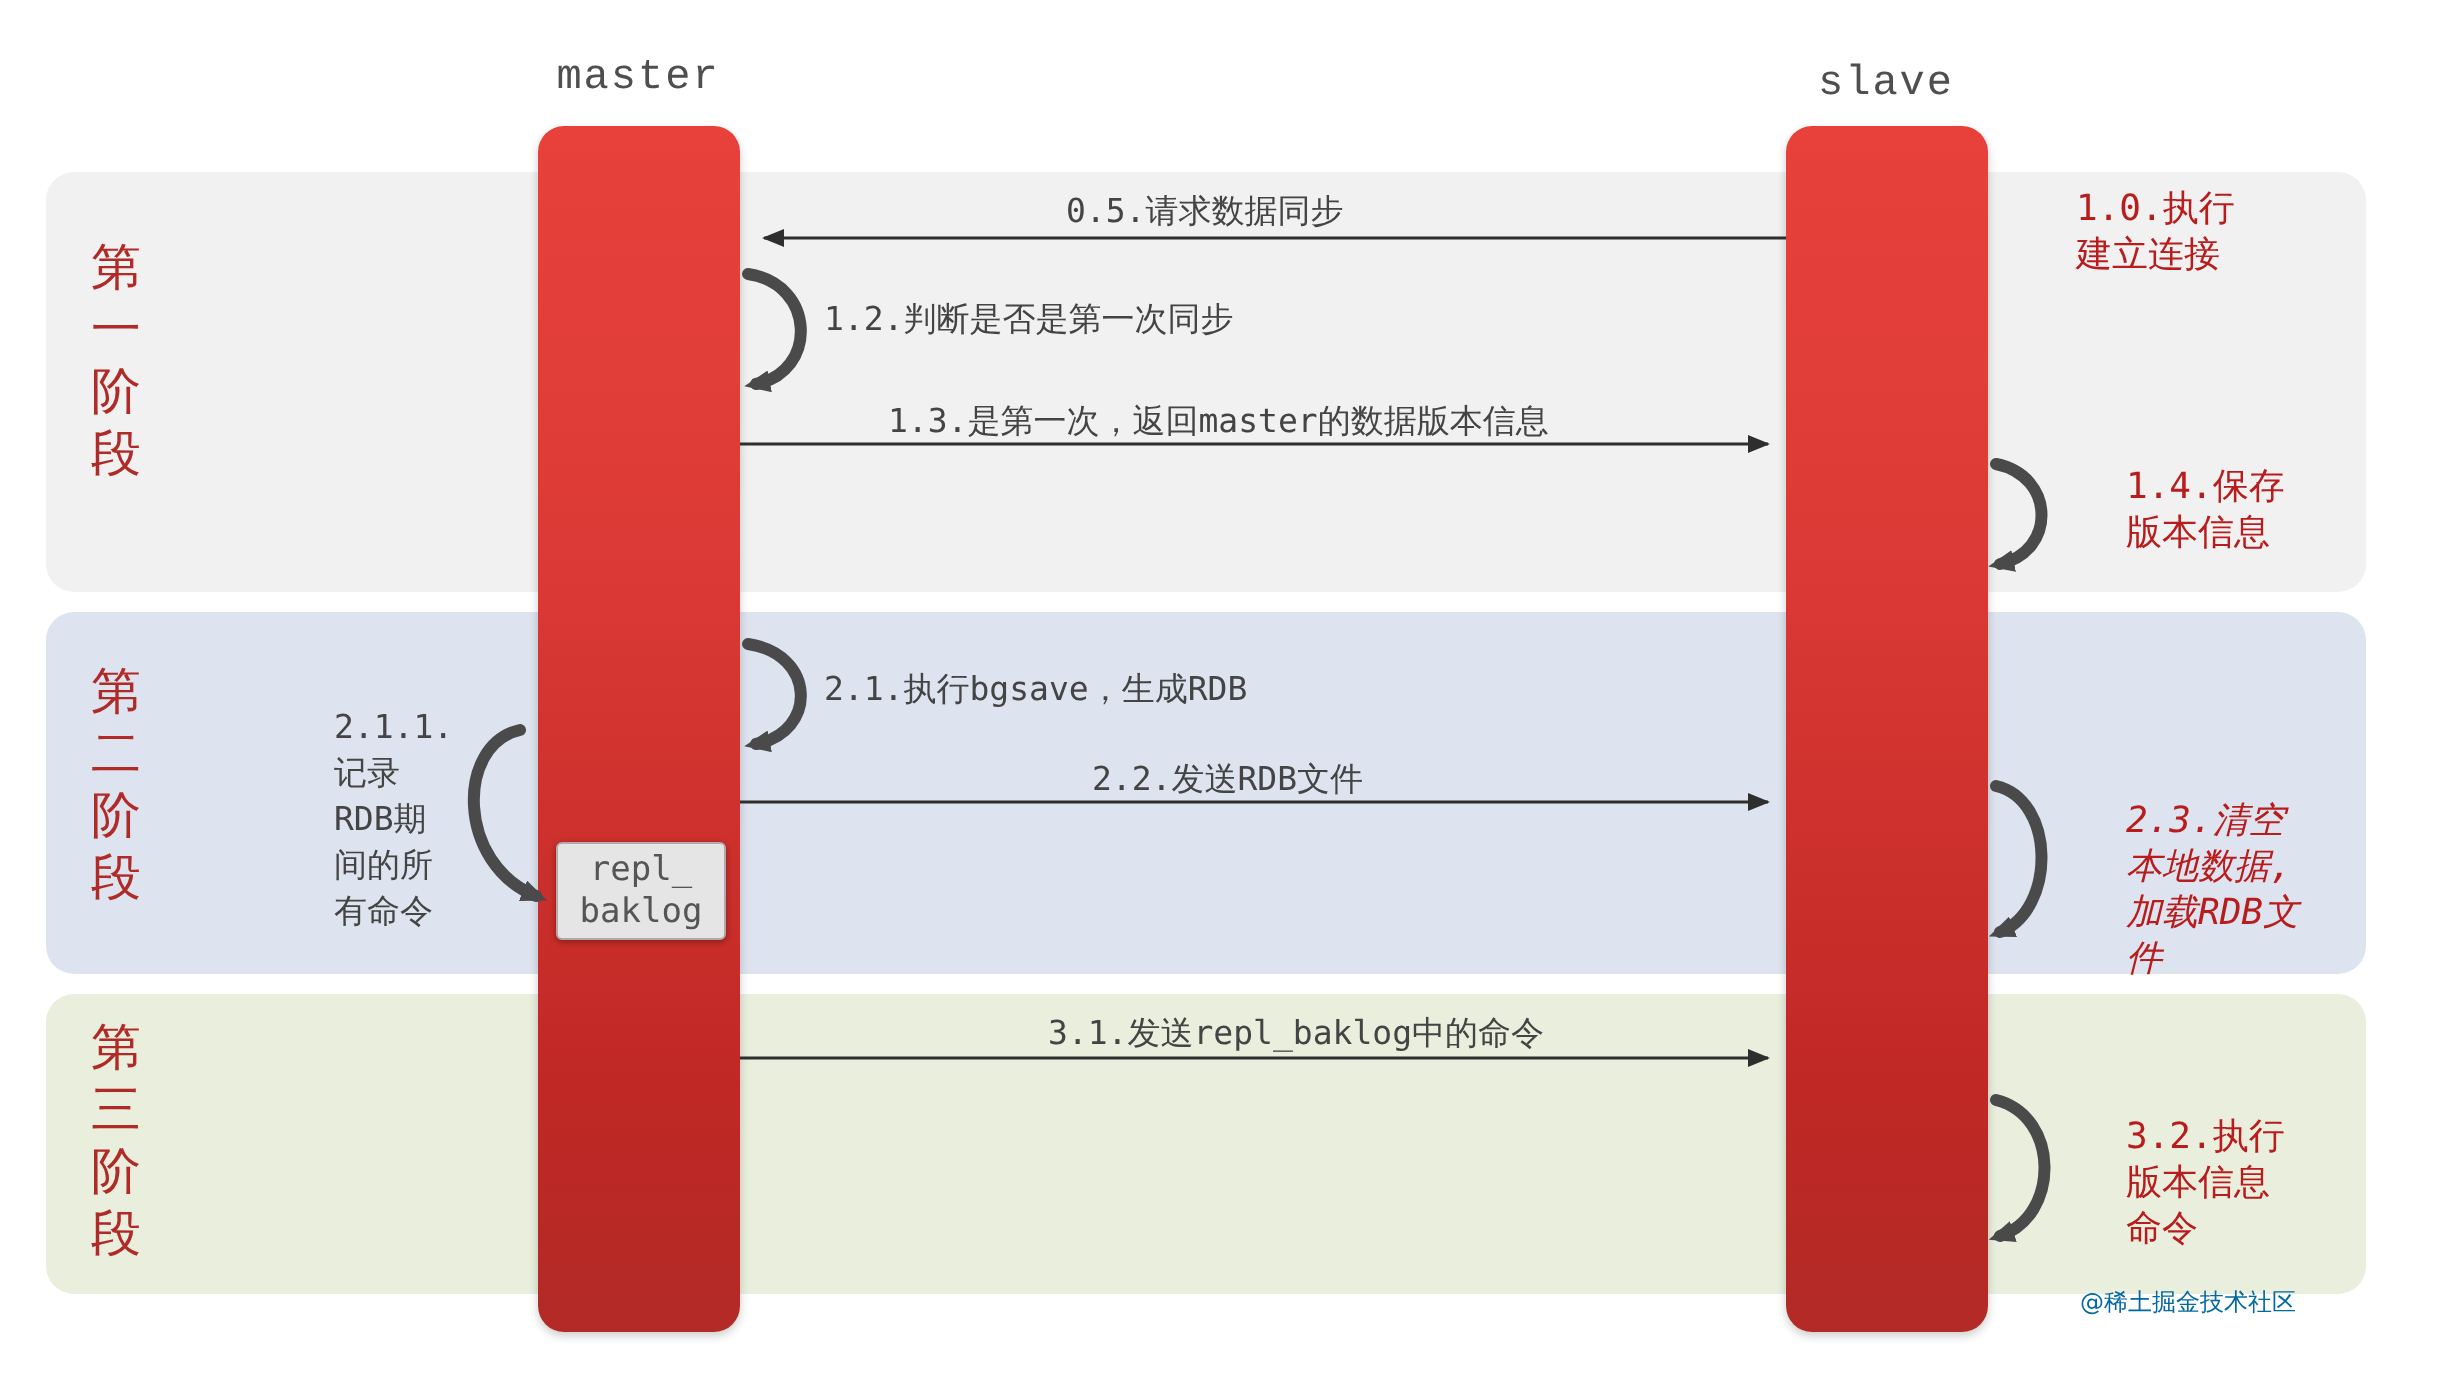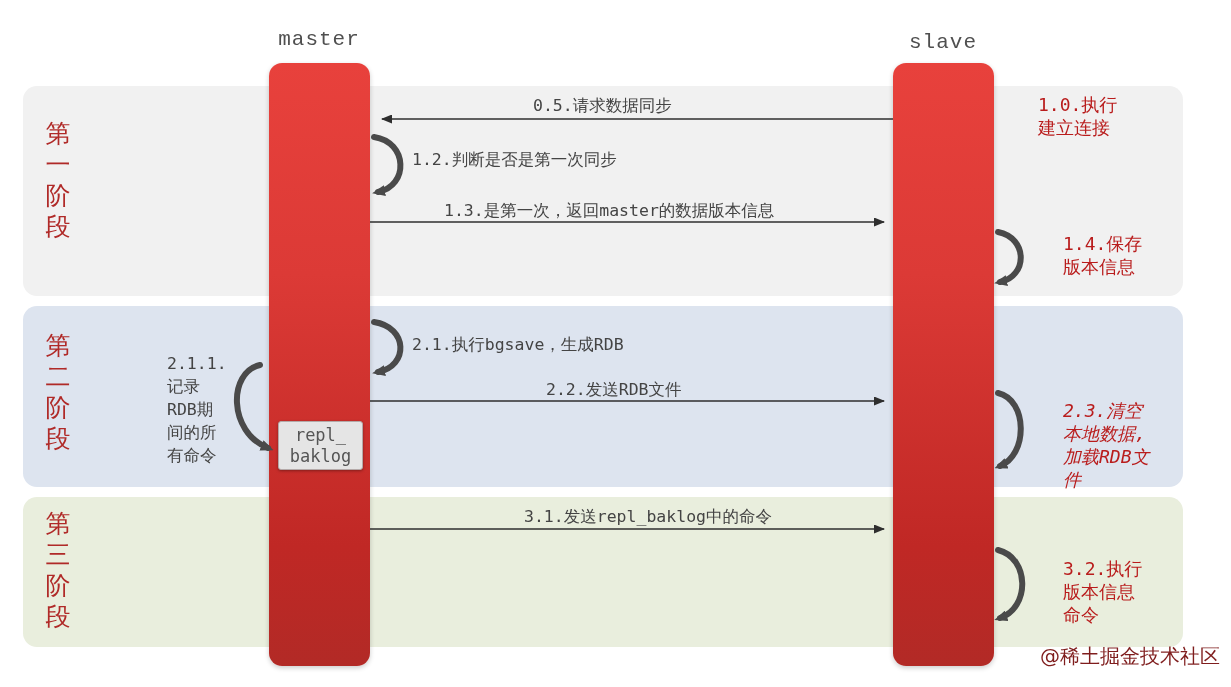--- a/index.html
+++ b/index.html
@@ -107,23 +107,23 @@
     color: #444;
     font-family: "DejaVu Sans Mono", "Liberation Mono", monospace;
     font-size: 16.5px;
     line-height: 23px;
     width: 80px;
   }
 
   
   .watermark {
     position: absolute;
-    color: #7f1d1d;
+    color: #0369a1;
     font-family: "DejaVu Sans", "Liberation Sans", sans-serif;
-    font-size: 20px;
+    font-size: 12px;
     white-space: nowrap;
   }
 </style>
 </head>
 <body>
 
 <div id="canvas">
 
   <div class="phase-band p1" style="left:23px; top:86px; width:1160px; height:210px;"></div>
   <div class="phase-band p2" style="left:23px; top:306px; width:1160px; height:181px;"></div>

